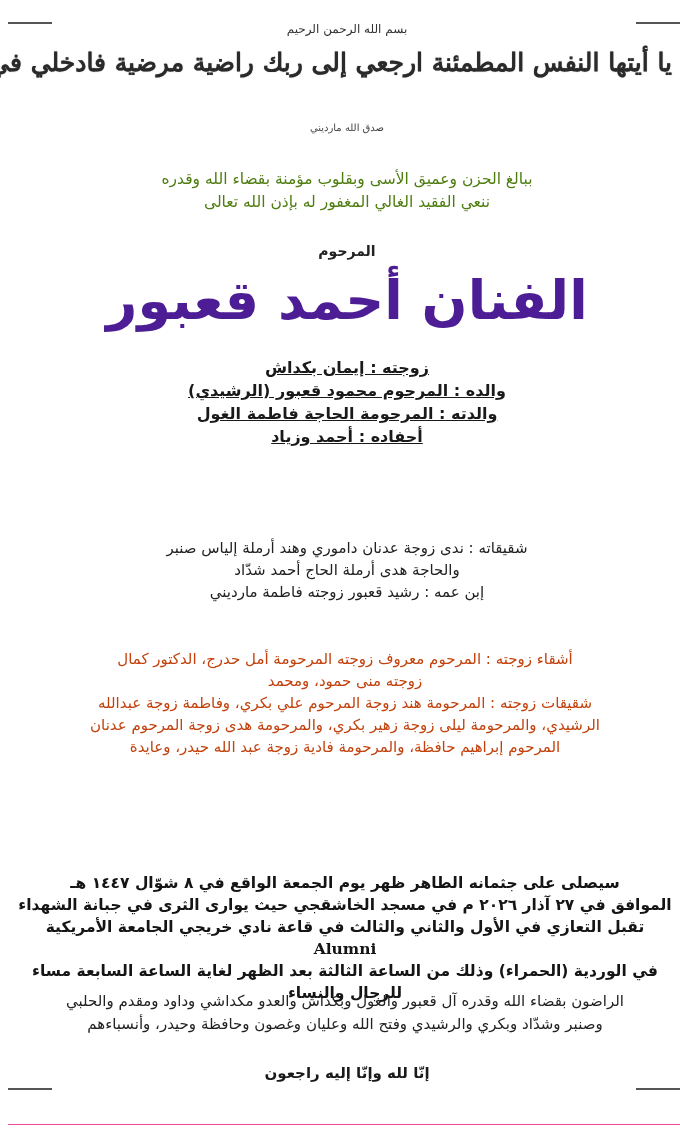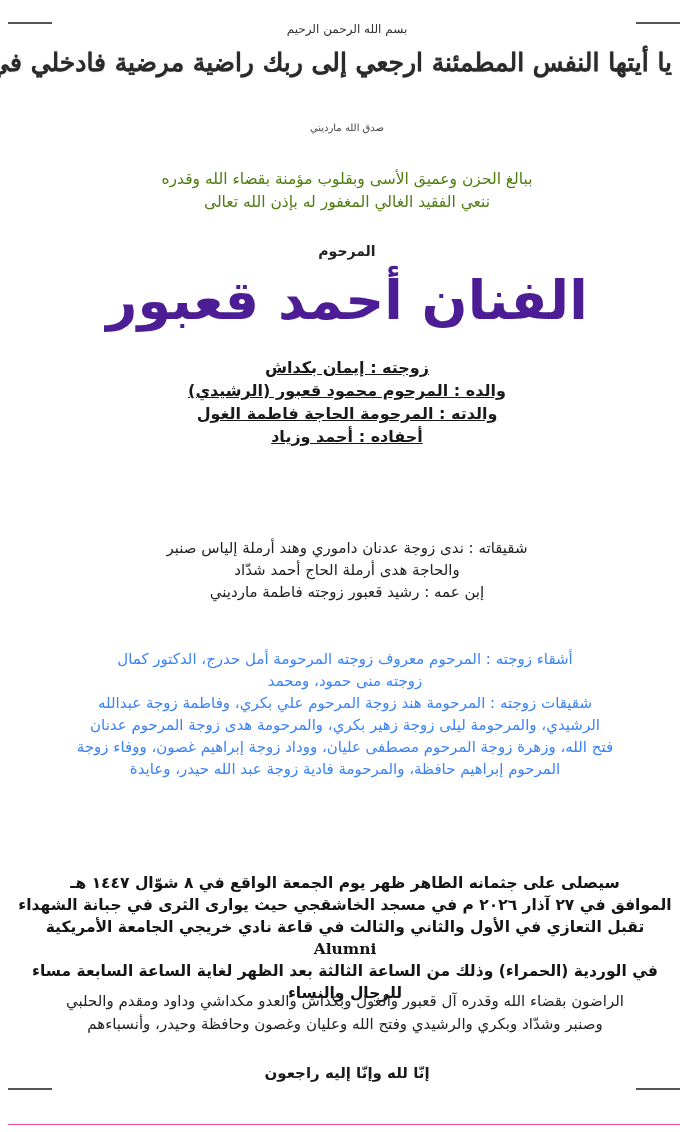--- a/index.html
+++ b/index.html
@@ -101,21 +101,21 @@
       top: 537px;
       font-size: 15px;
       line-height: 22px;
       color: #222;
     }
     .in-laws {
       top: 648px;
       left: 14px; right: 18px;
       font-size: 15px;
       line-height: 22px;
-      color: #3b82f6;
+      color: #c2410c;
     }
     .in-laws .row { display: block; }
 
     .funeral {
       top: 832px;
       left: 10px; right: 14px;
       font-size: 15.5px;
       font-weight: bold;
       line-height: 22px;
       color: #151515;
@@ -175,21 +175,20 @@
     <span class="row">شقيقاته : ندى زوجة عدنان داموري وهند أرملة إلياس صنبر</span>
     <span class="row">والحاجة هدى أرملة الحاج أحمد شدّاد</span>
     <span class="row">إبن عمه : رشيد قعبور زوجته فاطمة مارديني</span>
   </div>
 
   <div class="block in-laws">
     <span class="row">أشقاء زوجته : المرحوم معروف زوجته المرحومة أمل حدرج، الدكتور كمال</span>
     <span class="row">زوجته منى حمود، ومحمد</span>
     <span class="row">شقيقات زوجته : المرحومة هند زوجة المرحوم علي بكري، وفاطمة زوجة عبدالله</span>
     <span class="row">الرشيدي، والمرحومة ليلى زوجة زهير بكري، والمرحومة هدى زوجة المرحوم عدنان</span>
-    <span class="row">فتح الله، وزهرة زوجة المرحوم مصطفى عليان، ووداد زوجة إبراهيم غصون، ووفاء زوجة</span>
     <span class="row">المرحوم إبراهيم حافظة، والمرحومة فادية زوجة عبد الله حيدر، وعايدة</span>
   </div>
 
   <div class="block funeral">
     <span class="row">سيصلى على جثمانه الطاهر ظهر يوم الجمعة الواقع في ٨ شوّال ١٤٤٧ هـ</span>
     <span class="row">الموافق في ٢٧ آذار ٢٠٢٦ م في مسجد الخاشقجي حيث يوارى الثرى في جبانة الشهداء</span>
     <span class="row">
       <span>تقبل التعازي في الأول والثاني والثالث في قاعة نادي خريجي الجامعة الأمريكية</span>
       <span class="latin" dir="ltr">Alumni</span>
     </span>

